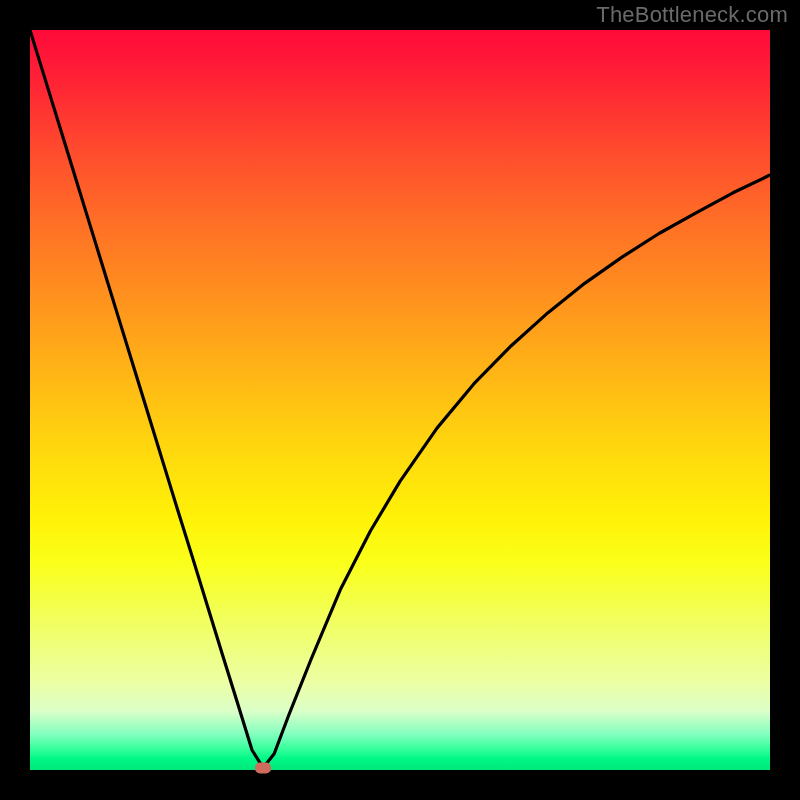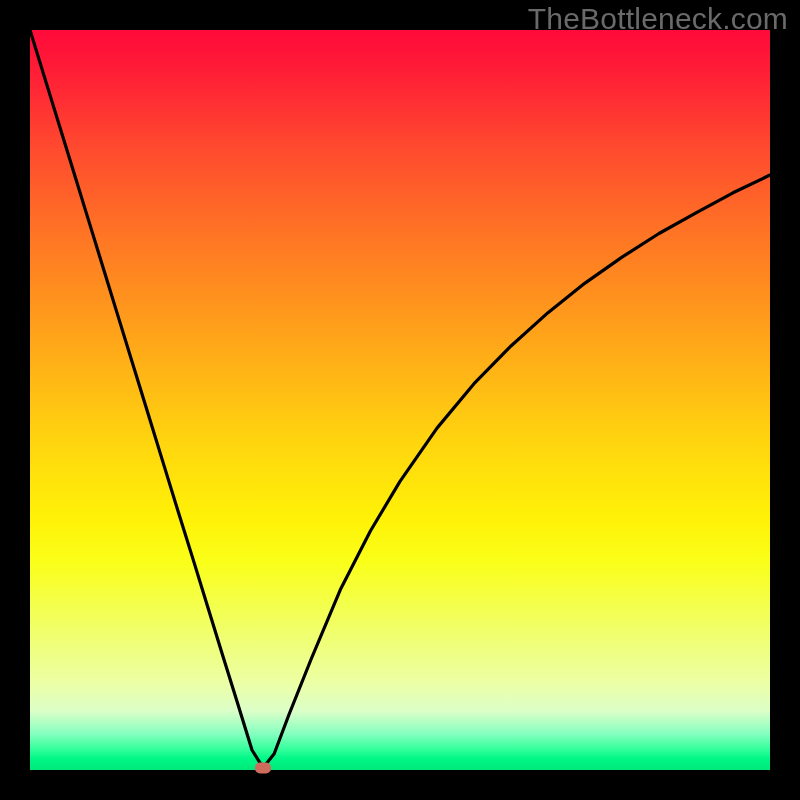--- a/index.html
+++ b/index.html
@@ -9,21 +9,21 @@
     background: #000;
     position: relative;
     overflow: hidden;
     font-family: Arial, Helvetica, sans-serif;
   }
   .attribution {
     position: absolute;
     top: 2px;
     right: 12px;
     color: #6a6a6a;
-    font-size: 30px;
+    font-size: 22px;
     font-weight: 400;
     letter-spacing: 0.2px;
   }
   .plot-frame {
     position: absolute;
     left: 30px;
     top: 30px;
     width: 740px;
     height: 740px;
   }

